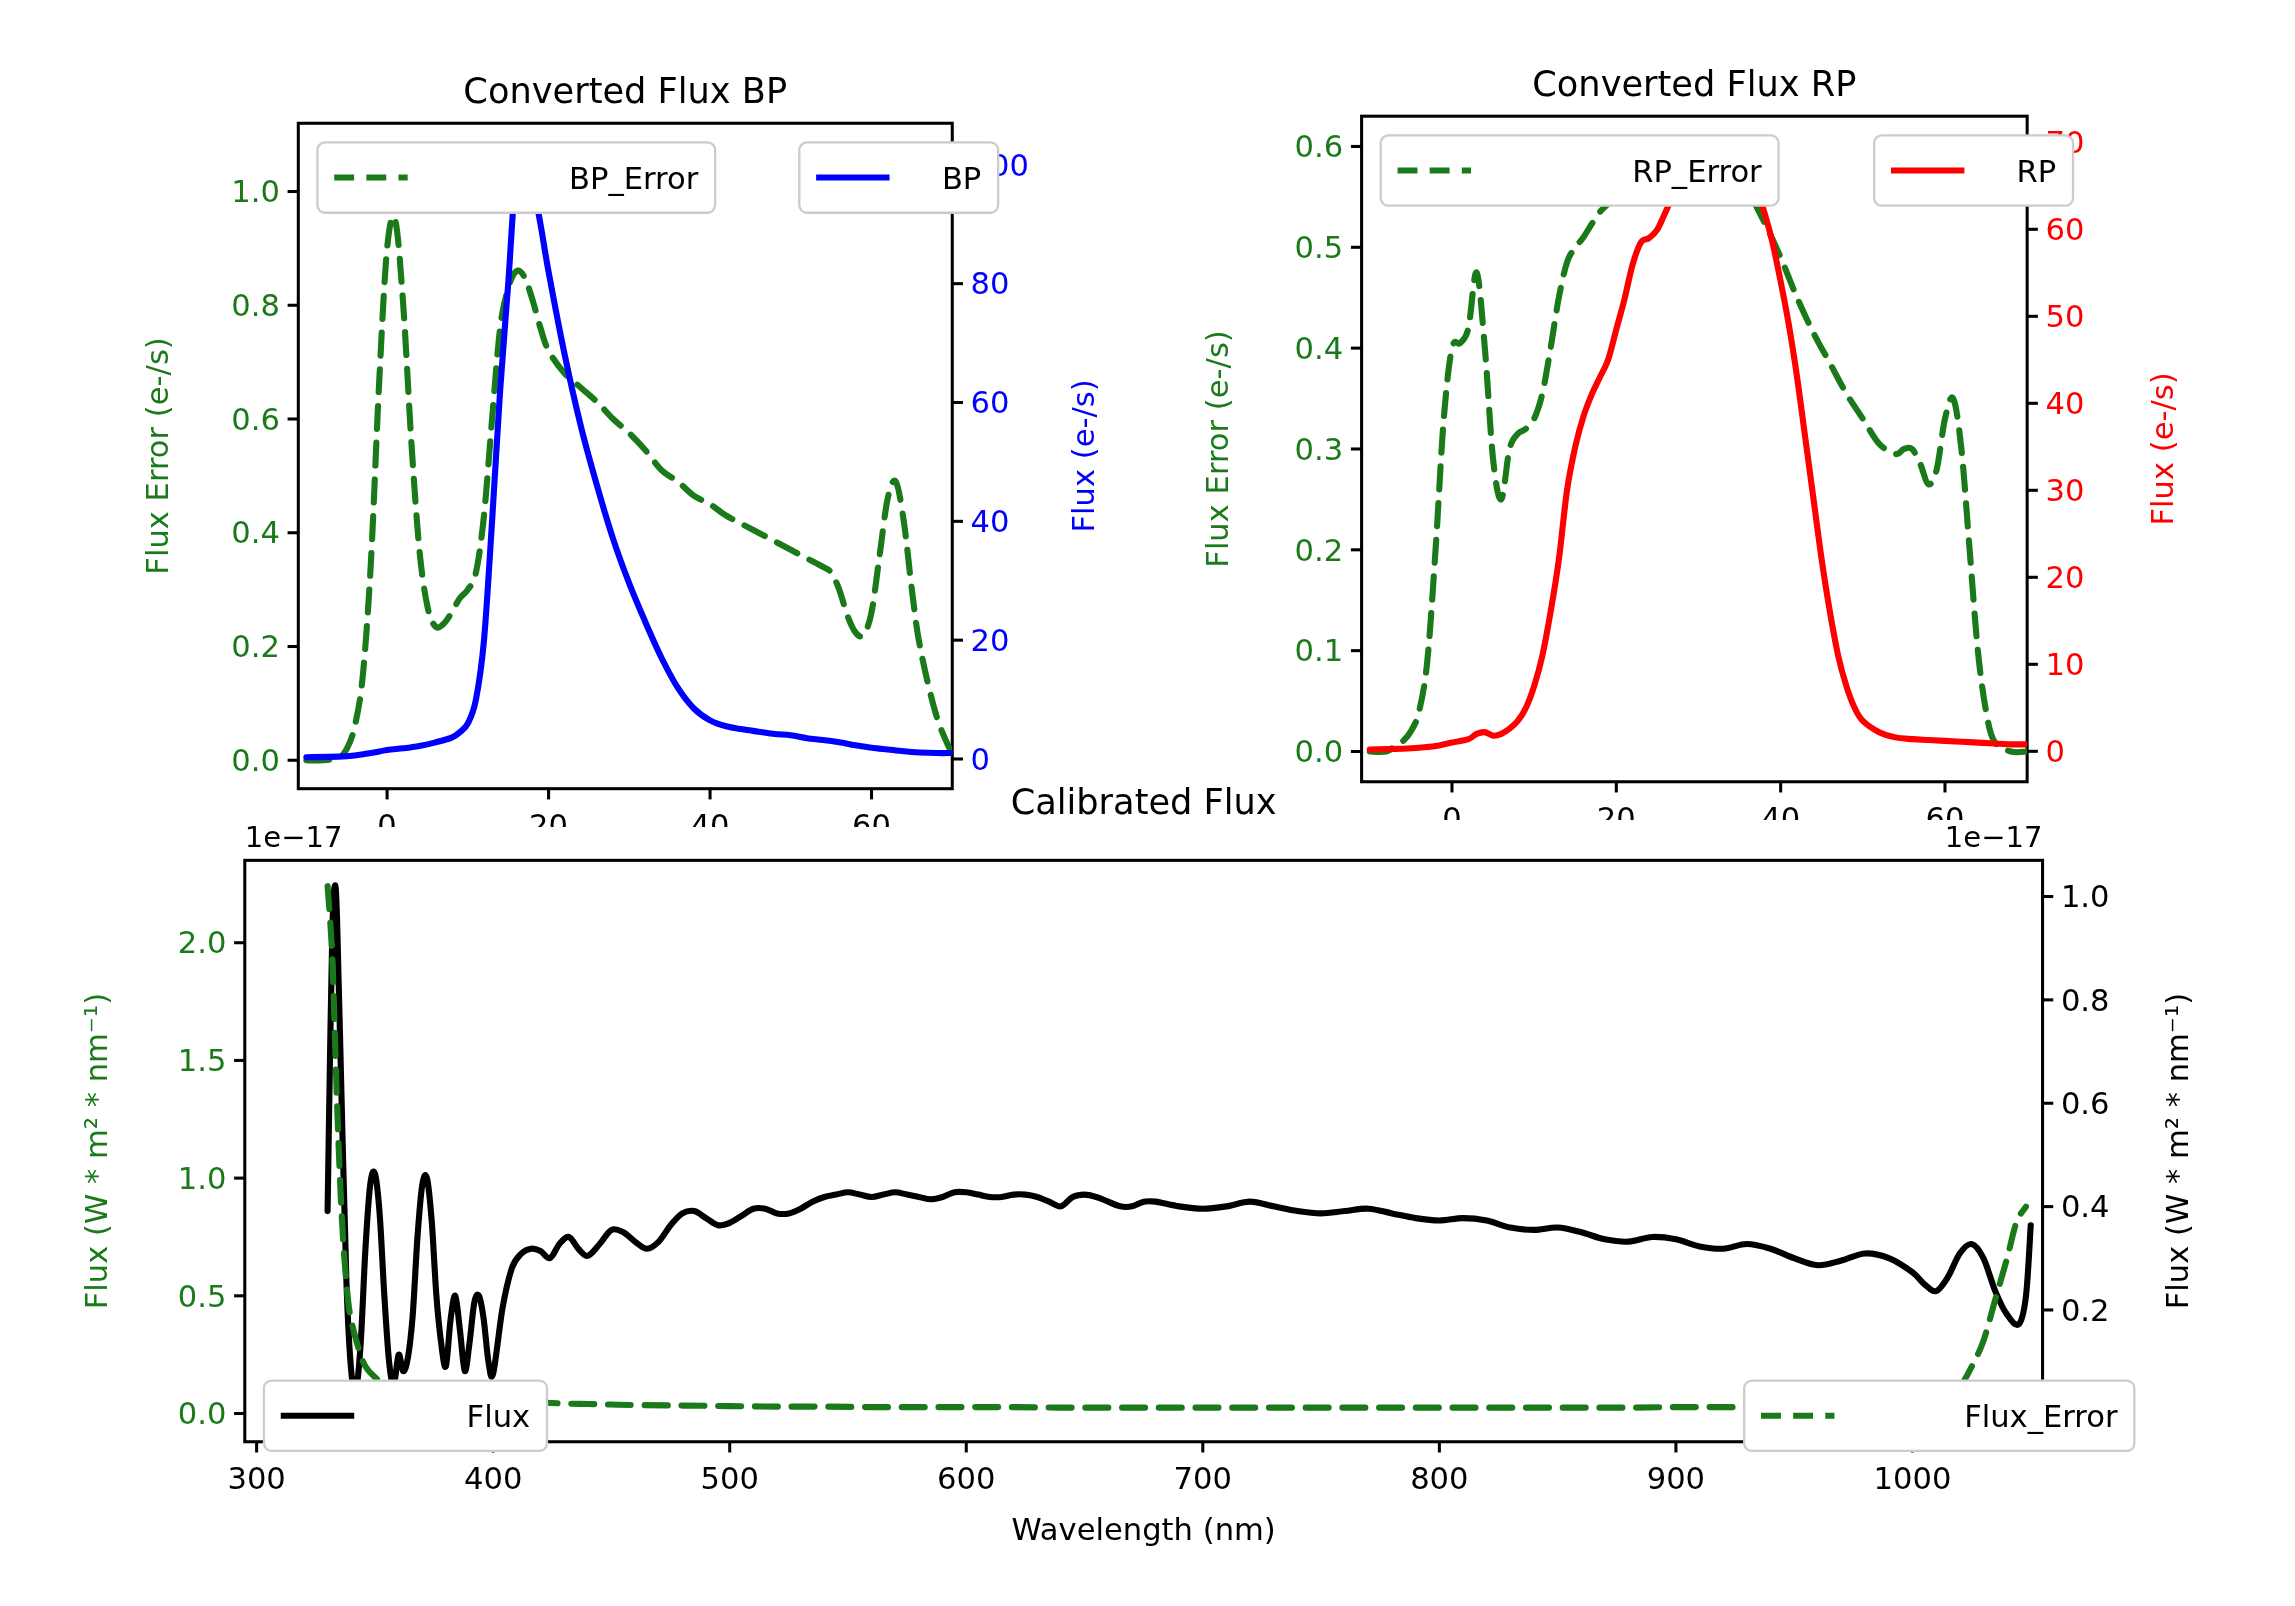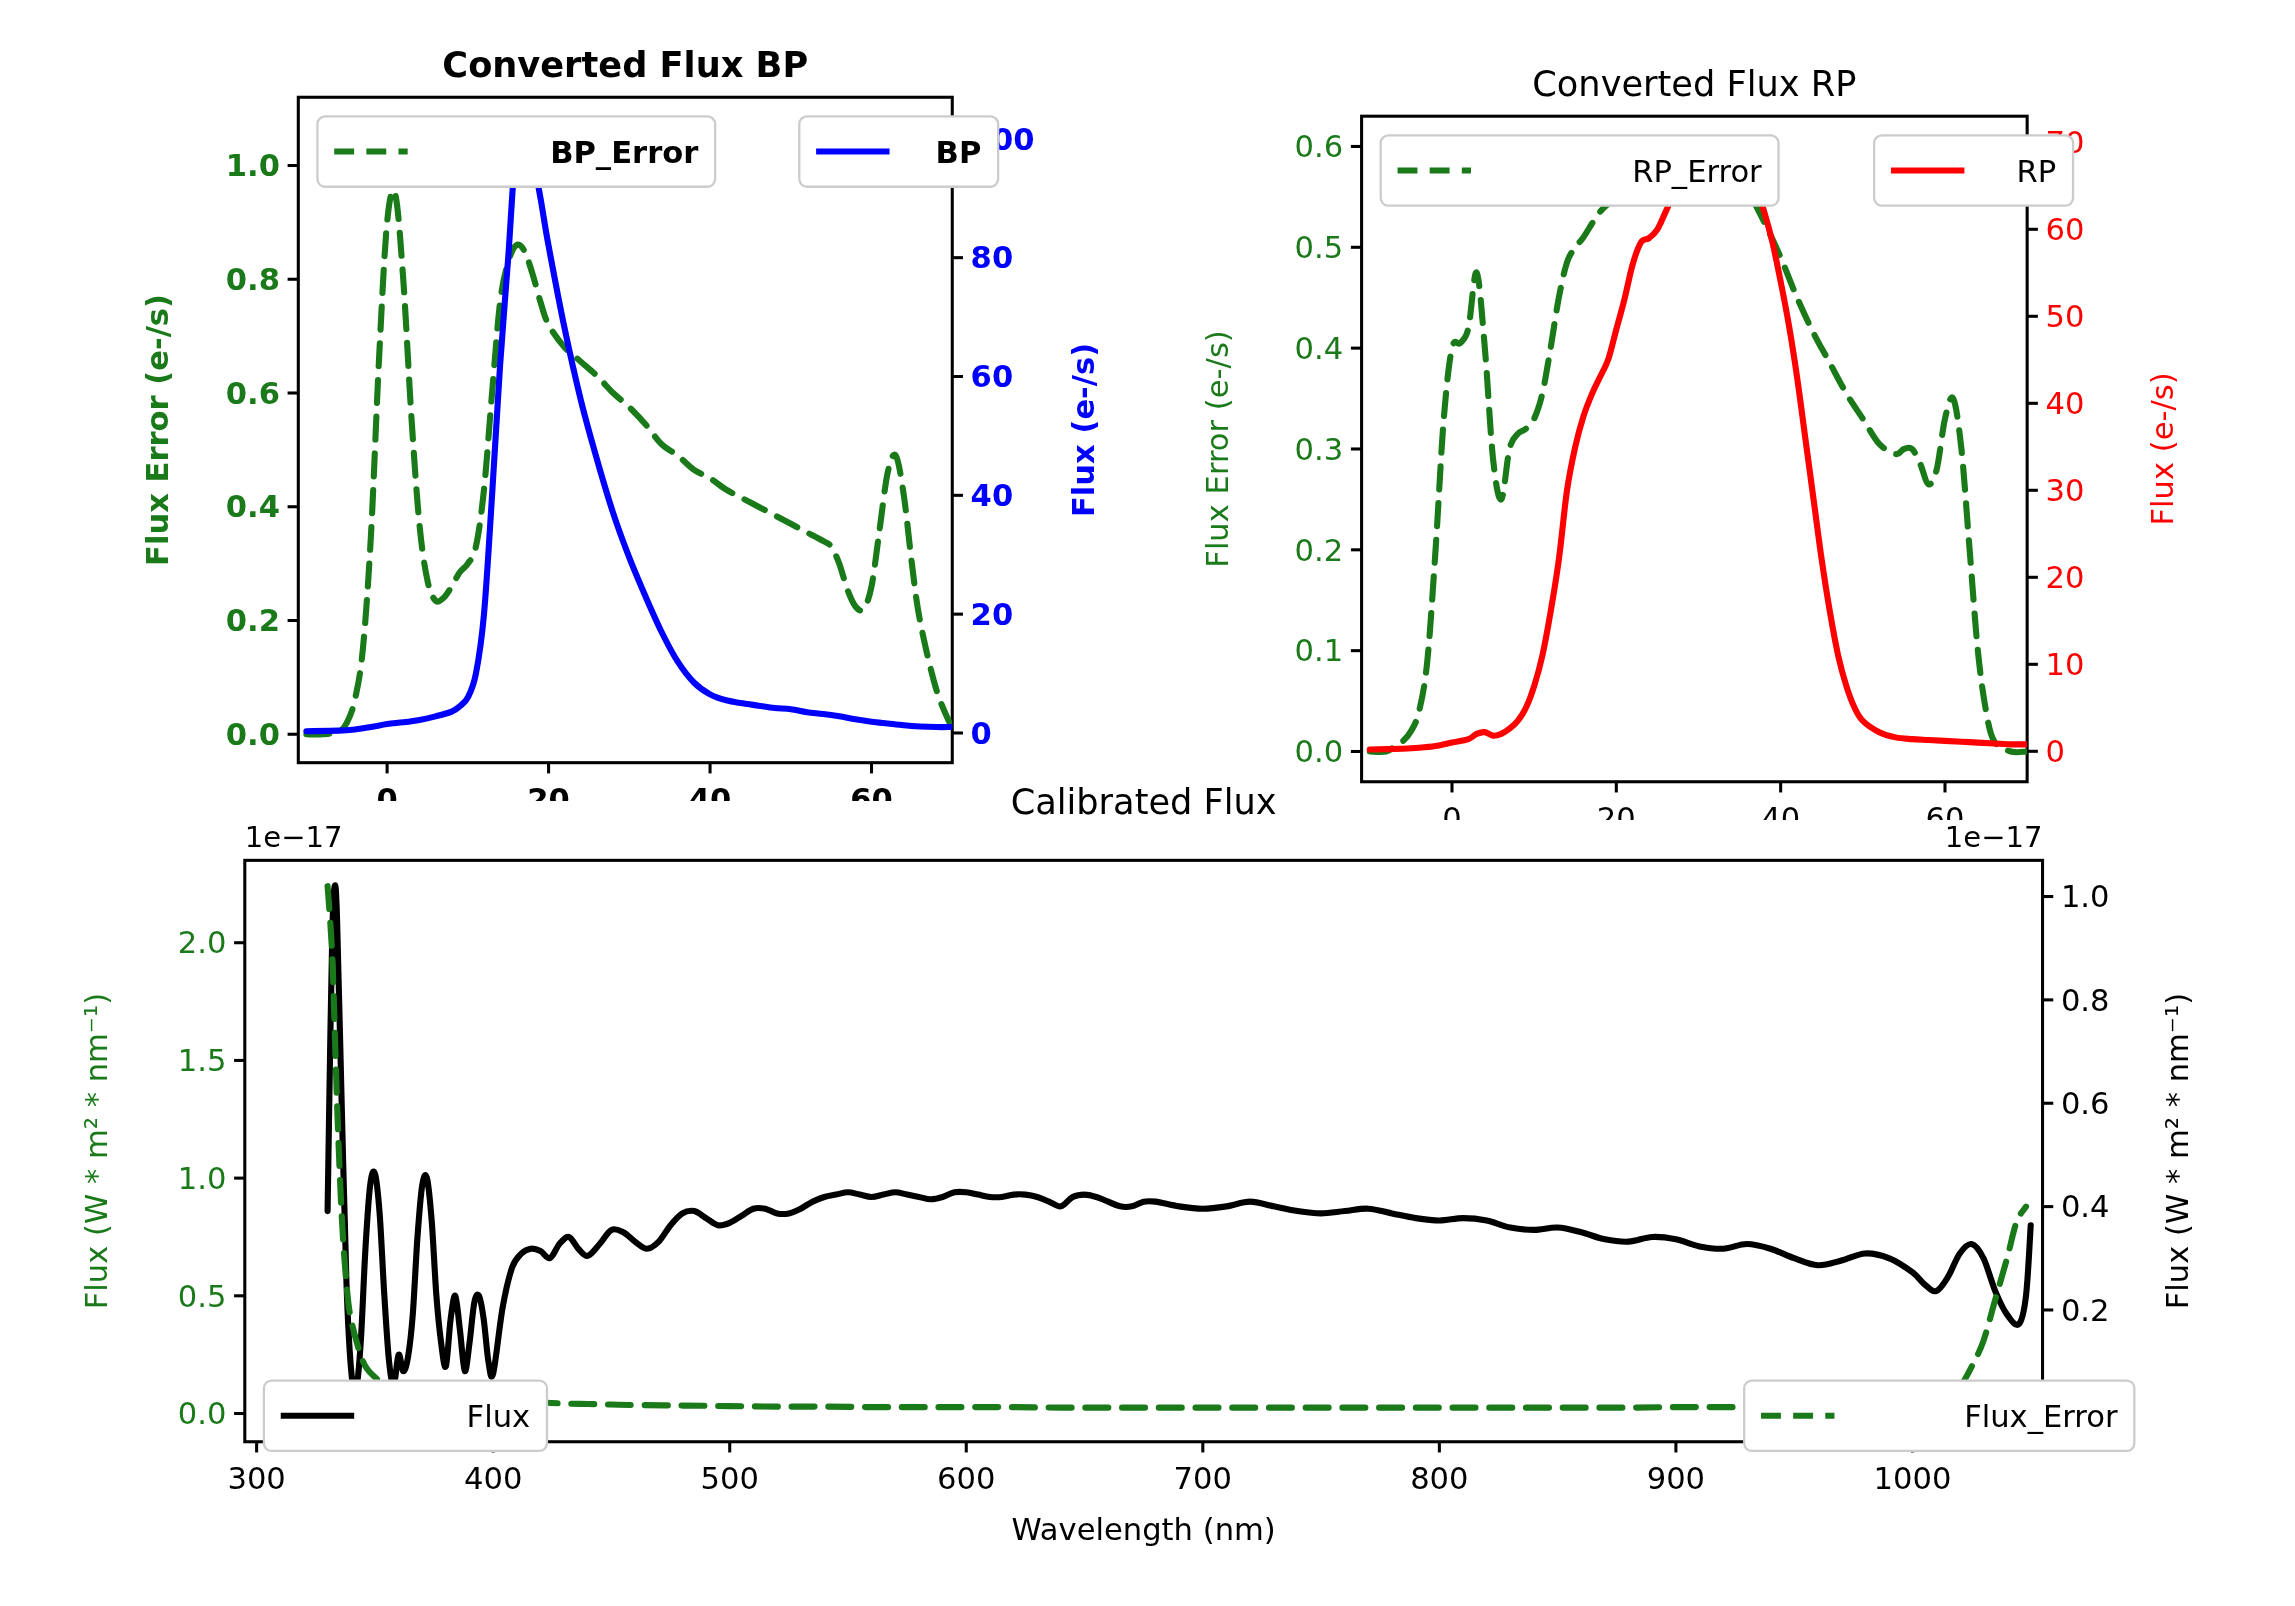--- a/index.html
+++ b/index.html
@@ -15,21 +15,21 @@
   .legend-lbl{font-size:40px;fill:#000000;}
   .legend-box{fill:#ffffff;stroke:#cccccc;stroke-width:3;}
   .tickmark{stroke:#000000;stroke-width:4;}
   .series-line{fill:none;stroke-linecap:round;stroke-linejoin:round;}
 </style>
 </head>
 <body>
 
 <div id="figure">
 
-  <div class="panel" style="left:0px;top:36px;width:1132px;height:765px;font-weight:bold;">
+  <div class="panel" style="left:0px;top:62px;width:1132px;height:765px;">
     <svg id="svg-bp" width="1132" height="765" viewBox="0 0 1480 1000">
         <text x="817.5" y="54" class="plot-title" text-anchor="middle" font-size="46">Converted Flux BP</text>
         <rect x="390" y="80" width="855" height="870" fill="none" stroke="#000000" stroke-width="4"></rect>
         <line x1="506.1111111111111" y1="950" x2="506.1111111111111" y2="964" class="tickmark"></line>
         <text x="506.1111111111111" y="1012" class="tick-lbl" text-anchor="middle" fill="#000000">0</text>
         <line x1="717.2222222222222" y1="950" x2="717.2222222222222" y2="964" class="tickmark"></line>
         <text x="717.2222222222222" y="1012" class="tick-lbl" text-anchor="middle" fill="#000000">20</text>
         <line x1="928.3333333333334" y1="950" x2="928.3333333333334" y2="964" class="tickmark"></line>
         <text x="928.3333333333334" y="1012" class="tick-lbl" text-anchor="middle" fill="#000000">40</text>
         <line x1="1139.4444444444443" y1="950" x2="1139.4444444444443" y2="964" class="tickmark"></line>

